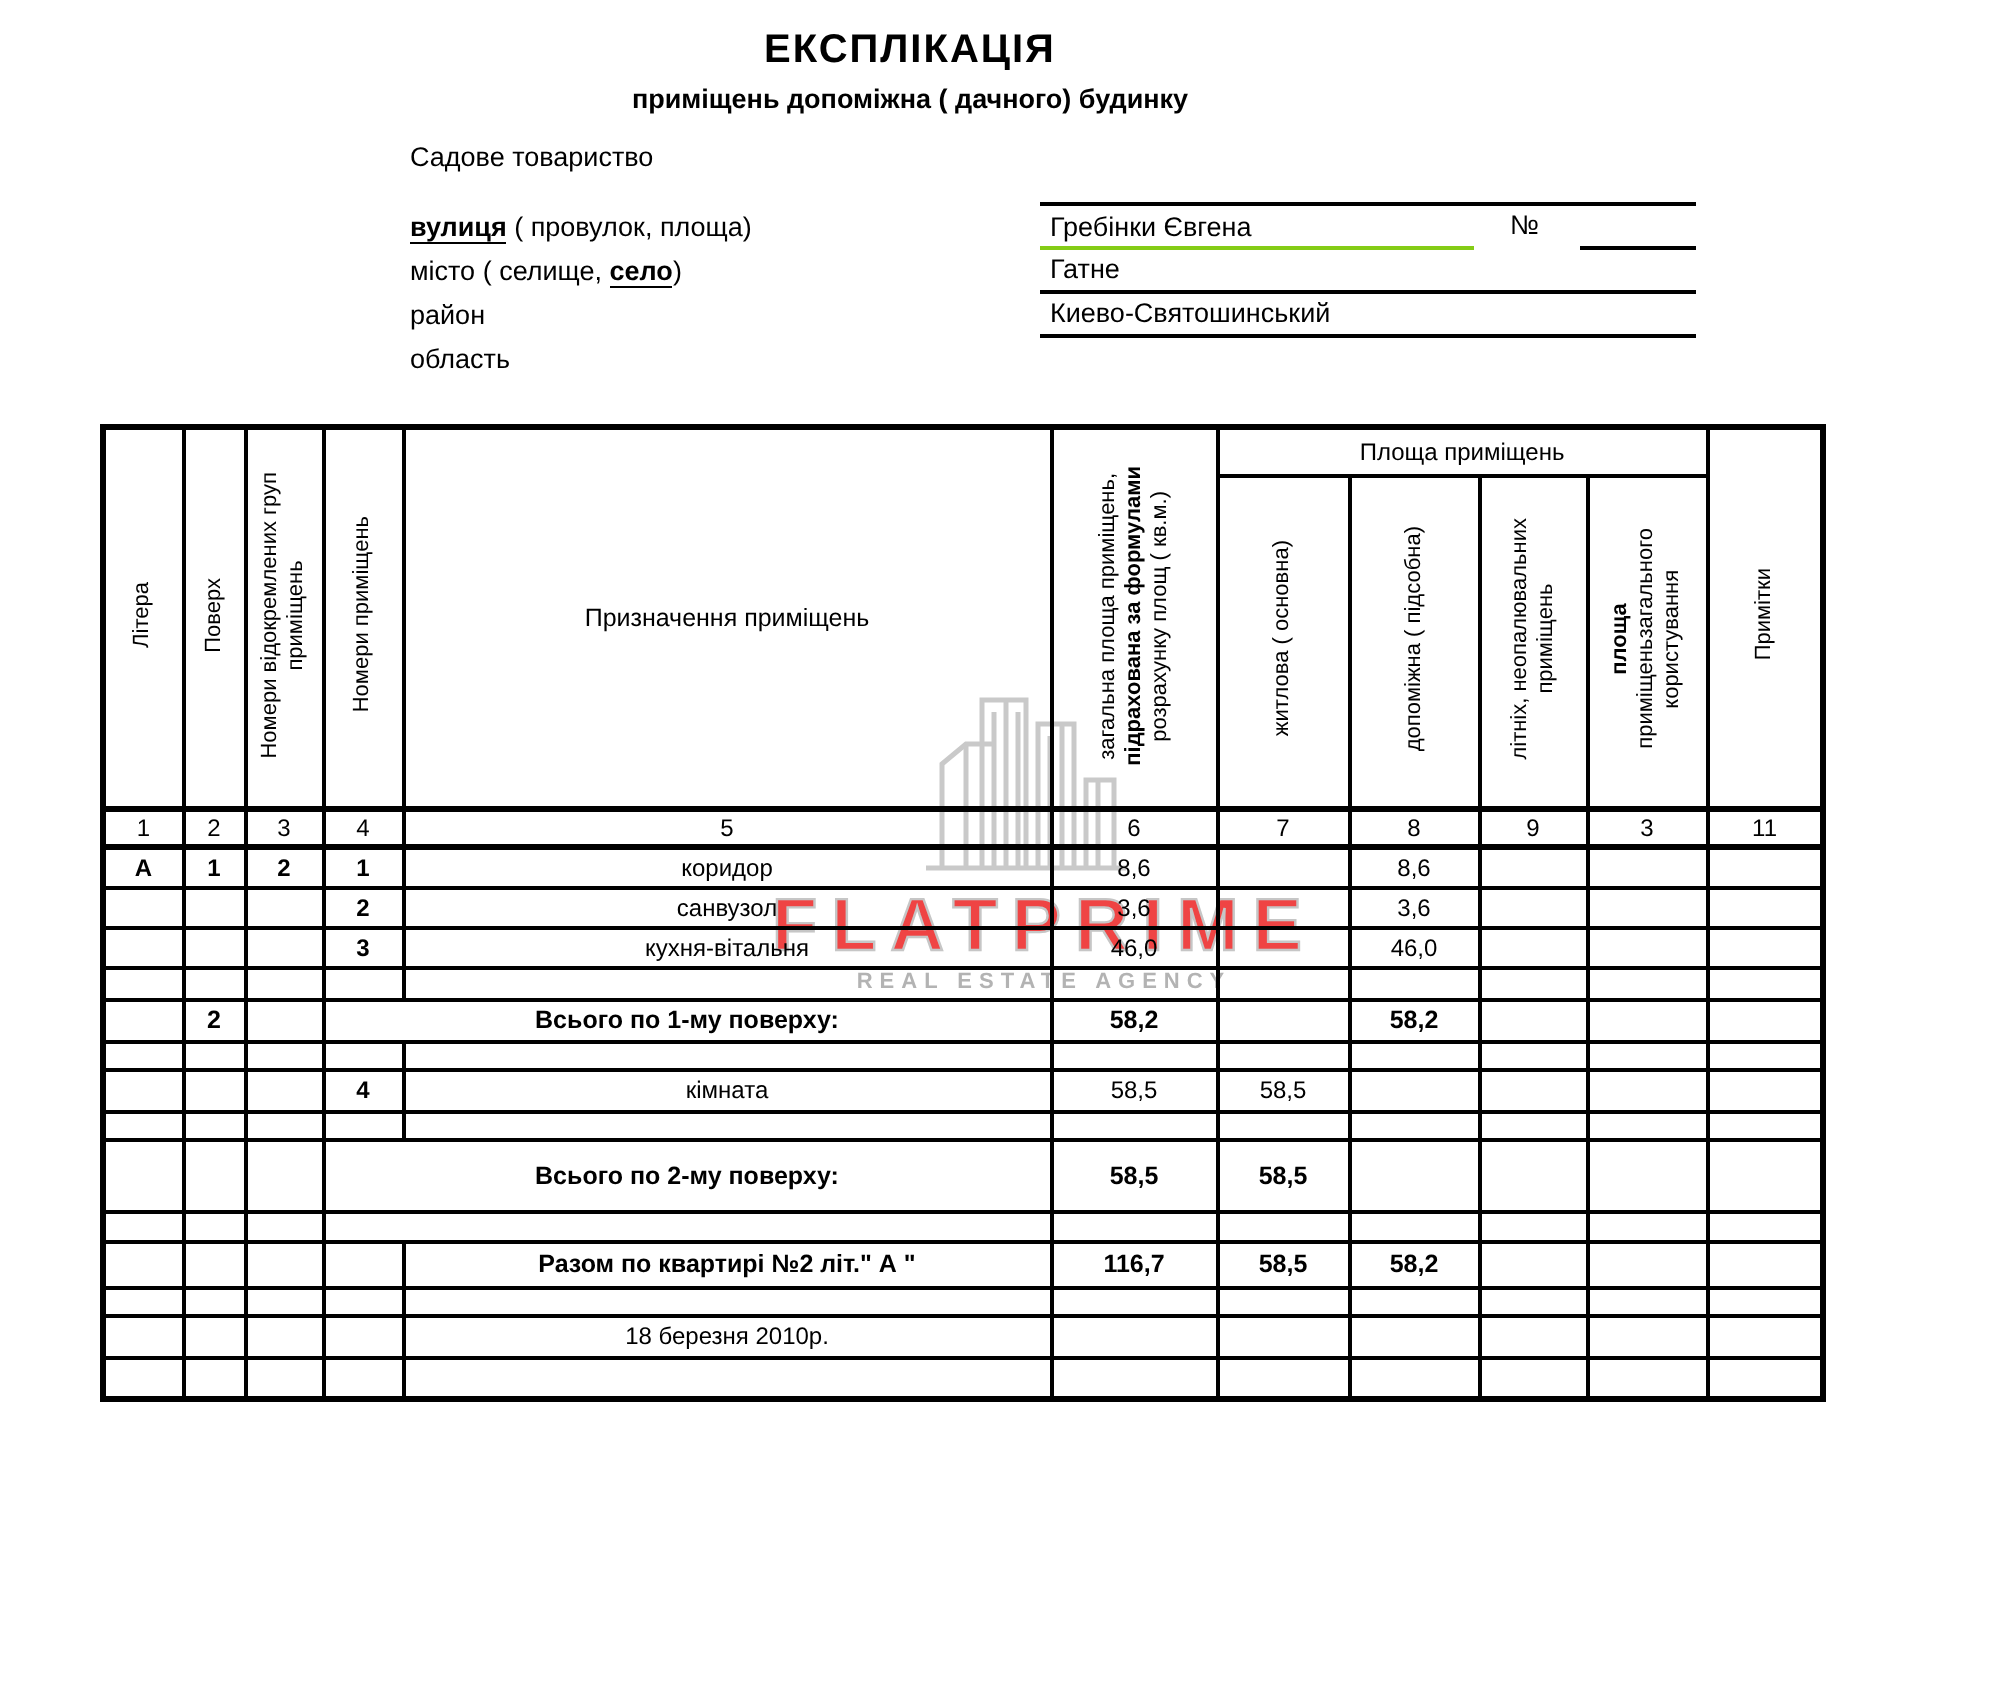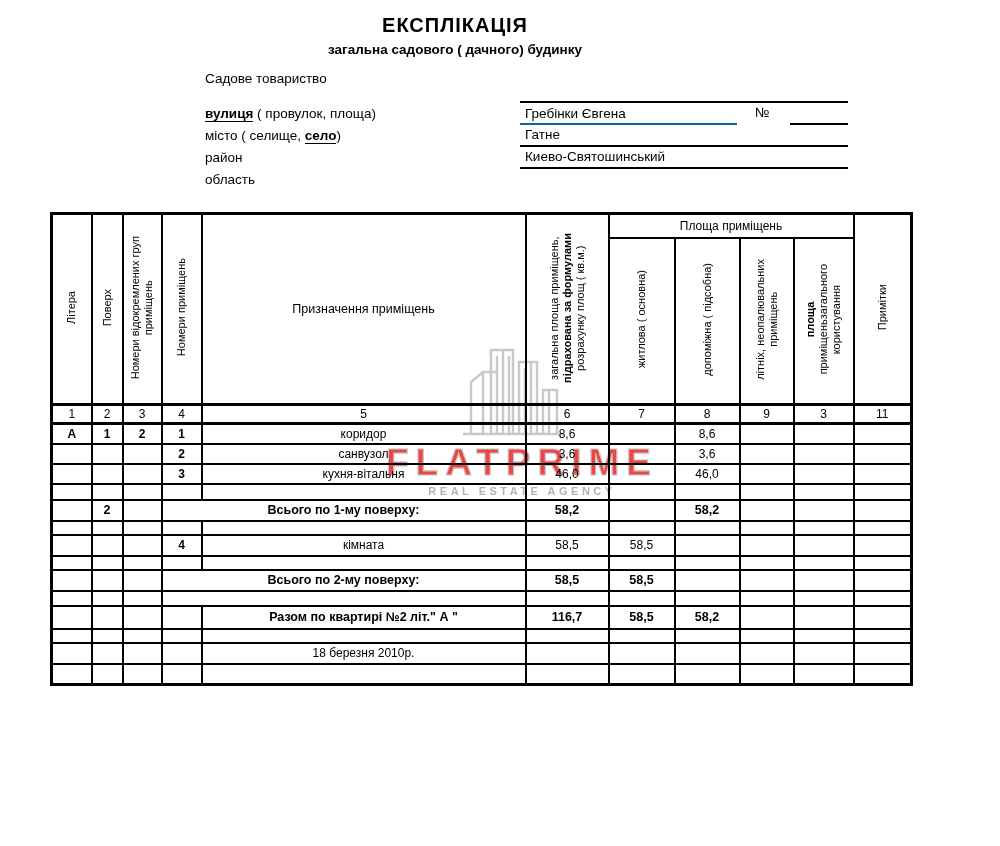--- a/index.html
+++ b/index.html
@@ -10,21 +10,21 @@
   .title{position:absolute;top:14px;left:0;width:910px;text-align:center;
          font-size:20px;font-weight:bold;letter-spacing:1px;}
   .subtitle{position:absolute;top:42px;left:0;width:910px;text-align:center;
          font-size:13.5px;font-weight:bold;}
 
   
   .flabel{position:absolute;left:205px;font-size:13.5px;white-space:pre;}
   .und{border-bottom:1.5px solid #000;font-weight:bold;}
   .vblock{position:absolute;left:520px;top:101px;width:328px;border-top:2px solid #000;font-size:13.5px;}
   .vrow1{position:relative;height:22px;}
-  .vname{position:absolute;left:0;top:0;width:212px;height:20px;border-bottom:2px solid #0369a1;
+  .vname{position:absolute;left:0;top:0;width:212px;height:20px;border-bottom:2px solid #84cc16;
          padding-left:5px;line-height:22px;}
   .vno{position:absolute;left:235px;top:2px;}
   .vshort{position:absolute;left:270px;top:0;width:58px;height:20px;border-bottom:2px solid #000;}
   .vrow{height:20px;border-bottom:2px solid #000;padding-left:5px;line-height:20px;}
 
   
   .wm{position:absolute;left:362px;top:342px;width:320px;text-align:center;z-index:1;}
   .wm svg{display:block;margin:0 auto 2px auto;margin-left:95px;}
   .wm-brand{font-size:37px;font-weight:bold;letter-spacing:7px;color:#ef4444;
             -webkit-text-stroke:1.2px #c6c6c6;line-height:38px;white-space:nowrap;}
@@ -44,21 +44,21 @@
   tr.bold td{font-weight:bold;font-size:12.5px;}
   td.b{font-weight:bold;}
   .bb{font-weight:bold;}
 </style>
 </head>
 <body>
 
 <div class="page">
 
   <div class="title">ЕКСПЛІКАЦІЯ</div>
-  <div class="subtitle">загальна  садового ( дачного) будинку</div>
+  <div class="subtitle">приміщень  допоміжна ( дачного) будинку</div>
 
   <div class="flabel" style="top:71px">Садове товариство</div>
   <div class="flabel" style="top:106px"><span class="und">вулиця</span><span> ( провулок, площа)</span></div>
   <div class="flabel" style="top:128px"><span>місто ( селище, </span><span class="und">село</span><span>)</span></div>
   <div class="flabel" style="top:150px">район</div>
   <div class="flabel" style="top:172px">область</div>
 
   <div class="vblock">
     <div class="vrow1">
       <div class="vname">Гребінки Євгена</div>
@@ -226,21 +226,21 @@
         <td></td>
           <td></td>
         <td></td>
           <td></td>
         <td></td>
           <td></td>
         <td></td>
           <td></td>
         <td></td>
       </tr>
-      <tr class="bold" style="height:21px">
+      <tr class="bold" style="height:36px">
         <td></td>
         <td></td>
         <td></td>
         <td colspan="2">Всього по 2-му поверху:</td>
         <td>58,5</td>
         <td>58,5</td>
         <td></td>
         <td></td>
         <td></td>
         <td></td>

